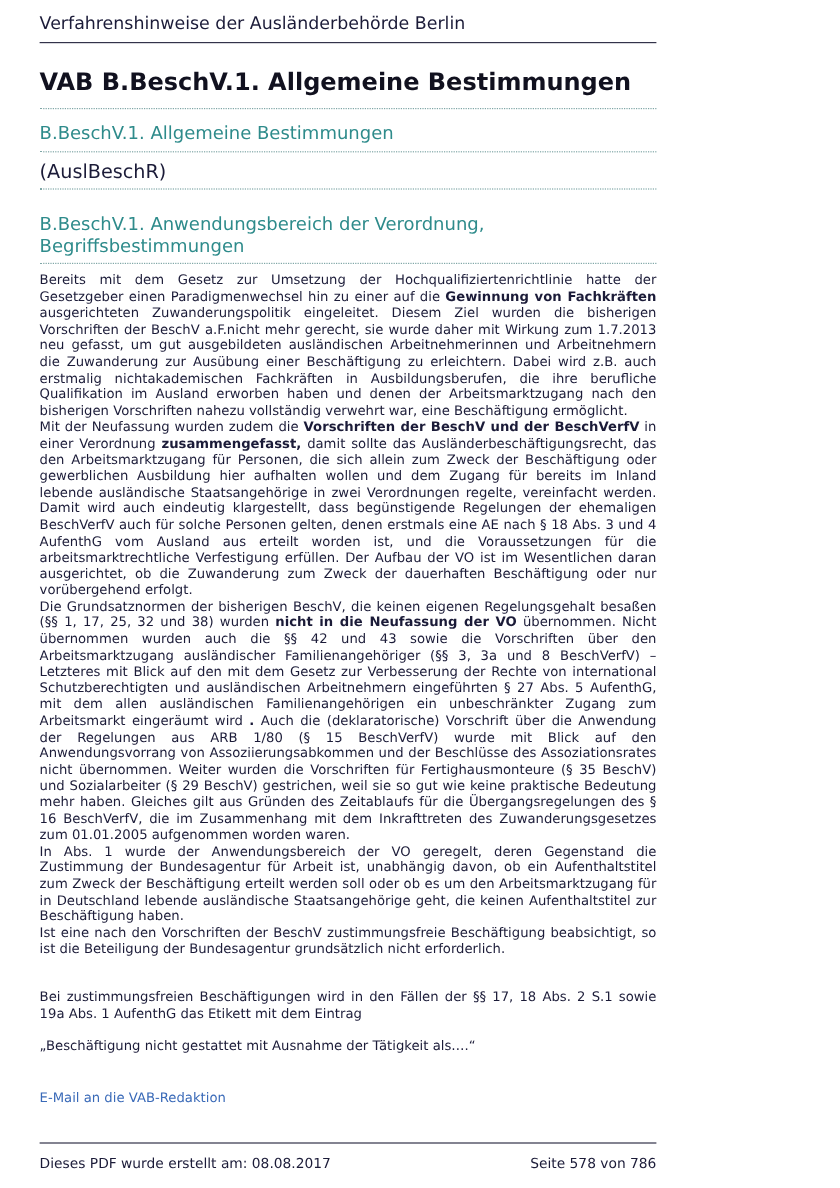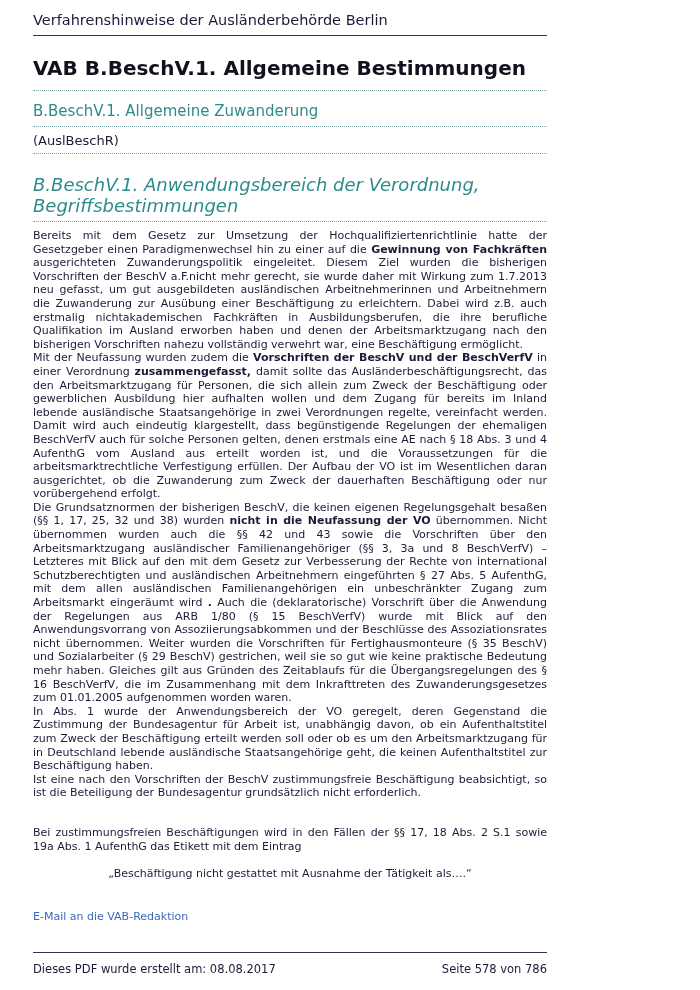--- a/index.html
+++ b/index.html
@@ -13,31 +13,31 @@
   .header-rule { border: 0; border-top: 1px solid #33334a; margin-top: 7px; }
   .title {
     margin-top: 20px; font-size: 20px; font-weight: 700; color: #11111f;
     padding-bottom: 10px; border-bottom: 1px dotted #7fa6a6;
   }
   .subtitle {
     margin-top: 11px; font-size: 15px; font-weight: 400; color: #2e8b8b;
     padding-bottom: 6px; border-bottom: 1px dotted #7fa6a6;
   }
   .abbr {
-    margin-top: 6px; font-size: 13px; color: #1b1b38;
+    margin-top: 6px; font-size: 16px; color: #1b1b38;
     padding-bottom: 5px; border-bottom: 1px dotted #7fa6a6;
   }
   .section-heading {
-    margin-top: 20px; font-size: 18px; font-weight: 400; color: #2e8b8b;
-    padding-bottom: 5px; border-bottom: 1px dotted #7fa6a6; font-style: italic;
+    margin-top: 20px; font-size: 15px; font-weight: 400; color: #2e8b8b;
+    padding-bottom: 5px; border-bottom: 1px dotted #7fa6a6;
   }
   .body-text { margin-top: 7px; font-size: 11px; line-height: 13.6px; color: #1b1b38; }
   .para { text-align: justify; }
   .para.gap { margin-top: 26px; }
-  .quote { text-align: center; margin: 14px 0; }
+  .quote { margin: 14px 0; }
   .b { font-weight: 700; }
   .email-link {
     display: inline-block; margin-top: 15px; font-size: 11px;
     color: #3a6ab8; cursor: pointer; text-decoration: none;
   }
   .page-footer { position: absolute; left: 33px; right: 33px; bottom: 14px; }
   .footer-rule { border: 0; border-top: 1px solid #33334a; }
   .footer-row {
     display: flex; justify-content: space-between;
     font-size: 11.5px; color: #1b1b38; padding-top: 9px; gap: 16px;
@@ -46,21 +46,21 @@
 </head>
 <body>
 
 <div class="page">
 
   <div class="doc-header">Verfahrenshinweise der Ausländerbehörde Berlin</div>
   <hr class="header-rule">
 
   <h1 class="title">VAB B.BeschV.1. Allgemeine Bestimmungen</h1>
 
-  <h2 class="subtitle">B.BeschV.1. Allgemeine Zuwanderung</h2>
+  <h2 class="subtitle">B.BeschV.1. Allgemeine Bestimmungen</h2>
 
   <div class="abbr">(AuslBeschR)</div>
 
   <h3 class="section-heading">B.BeschV.1. Anwendungsbereich der Verordnung, Begriffsbestimmungen</h3>
 
   <div class="body-text">
       <p class="para"><span>Bereits mit dem Gesetz zur Umsetzung der Hochqualifiziertenrichtlinie hatte der Gesetzgeber einen Paradigmenwechsel hin zu einer auf die </span><span class="b">Gewinnung von Fachkräften</span><span> ausgerichteten Zuwanderungspolitik eingeleitet. Diesem Ziel wurden die bisherigen Vorschriften der BeschV a.F.nicht mehr gerecht, sie wurde daher mit Wirkung zum 1.7.2013 neu gefasst, um gut ausgebildeten ausländischen Arbeitnehmerinnen und Arbeitnehmern die Zuwanderung zur Ausübung einer Beschäftigung zu erleichtern. Dabei wird z.B. auch erstmalig nichtakademischen Fachkräften in Ausbildungsberufen, die ihre berufliche Qualifikation im Ausland erworben haben und denen der Arbeitsmarktzugang nach den bisherigen Vorschriften nahezu vollständig verwehrt war, eine Beschäftigung ermöglicht.</span></p>
       <p class="para"><span>Mit der Neufassung wurden zudem die </span><span class="b">Vorschriften der BeschV und der BeschVerfV</span><span> in einer Verordnung </span><span class="b">zusammengefasst,</span><span> damit sollte das Ausländerbeschäftigungsrecht, das den Arbeitsmarktzugang für Personen, die sich allein zum Zweck der Beschäftigung oder gewerblichen Ausbildung hier aufhalten wollen und dem Zugang für bereits im Inland lebende ausländische Staatsangehörige in zwei Verordnungen regelte, vereinfacht werden. Damit wird auch eindeutig klargestellt, dass begünstigende Regelungen der ehemaligen BeschVerfV auch für solche Personen gelten, denen erstmals eine AE nach § 18 Abs. 3 und 4 AufenthG vom Ausland aus erteilt worden ist, und die Voraussetzungen für die arbeitsmarktrechtliche Verfestigung erfüllen. Der Aufbau der VO ist im Wesentlichen daran ausgerichtet, ob die Zuwanderung zum Zweck der dauerhaften Beschäftigung oder nur vorübergehend erfolgt.</span></p>
       <p class="para"><span>Die Grundsatznormen der bisherigen BeschV, die keinen eigenen Regelungsgehalt besaßen (§§ 1, 17, 25, 32 und 38) wurden </span><span class="b">nicht in die Neufassung der VO</span><span> übernommen. Nicht übernommen wurden auch die §§ 42 und 43 sowie die Vorschriften über den Arbeitsmarktzugang ausländischer Familienangehöriger (§§ 3, 3a und 8 BeschVerfV) – Letzteres mit Blick auf den mit dem Gesetz zur Verbesserung der Rechte von international Schutzberechtigten und ausländischen Arbeitnehmern eingeführten § 27 Abs. 5 AufenthG, mit dem allen ausländischen Familienangehörigen ein unbeschränkter Zugang zum Arbeitsmarkt eingeräumt wird </span><span class="b">.</span><span> Auch die (deklaratorische) Vorschrift über die Anwendung der Regelungen aus ARB 1/80 (§ 15 BeschVerfV) wurde mit Blick auf den Anwendungsvorrang von Assoziierungsabkommen und der Beschlüsse des Assoziationsrates nicht übernommen. Weiter wurden die Vorschriften für Fertighausmonteure (§ 35 BeschV) und Sozialarbeiter (§ 29 BeschV) gestrichen, weil sie so gut wie keine praktische Bedeutung mehr haben. Gleiches gilt aus Gründen des Zeitablaufs für die Übergangsregelungen des § 16 BeschVerfV, die im Zusammenhang mit dem Inkrafttreten des Zuwanderungsgesetzes zum 01.01.2005 aufgenommen worden waren.</span></p>
       <p class="para"><span>In Abs. 1 wurde der Anwendungsbereich der VO geregelt, deren Gegenstand die Zustimmung der Bundesagentur für Arbeit ist, unabhängig davon, ob ein Aufenthaltstitel zum Zweck der Beschäftigung erteilt werden soll oder ob es um den Arbeitsmarktzugang für in Deutschland lebende ausländische Staatsangehörige geht, die keinen Aufenthaltstitel zur Beschäftigung haben.</span></p>

